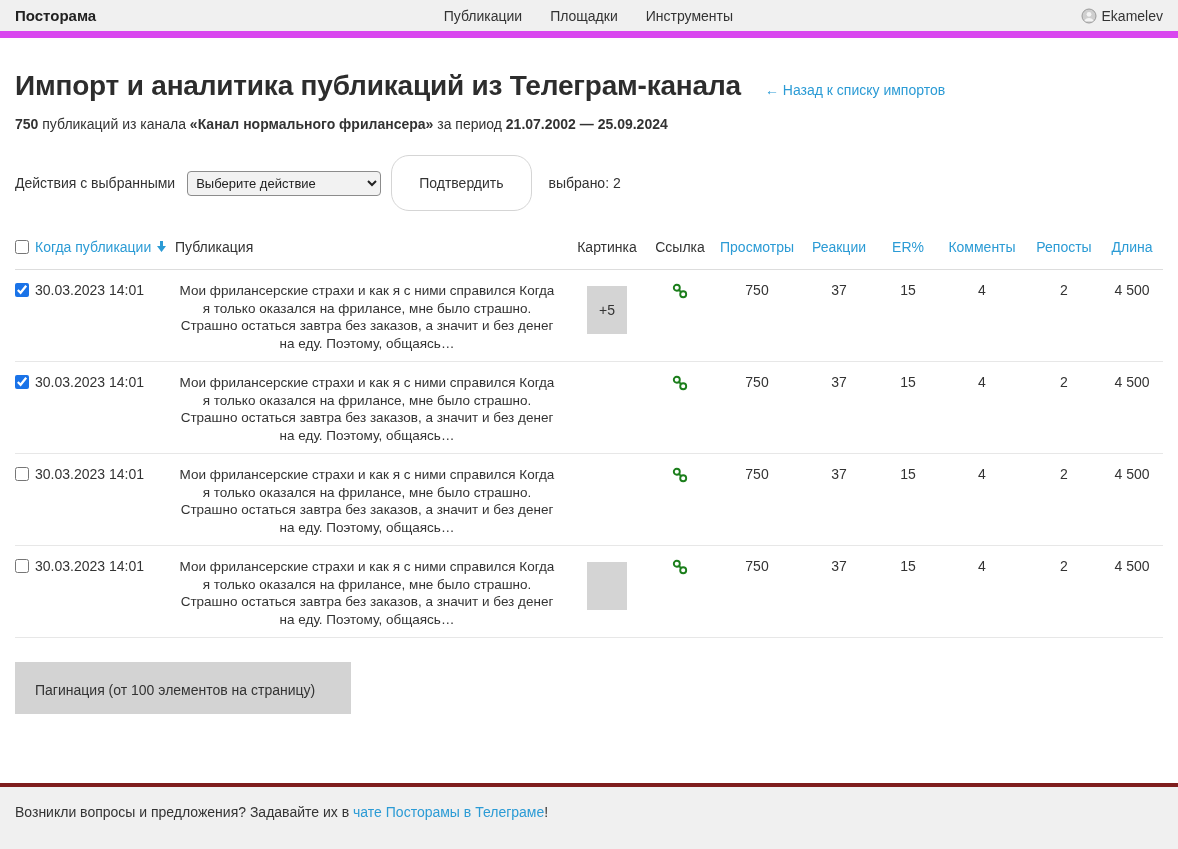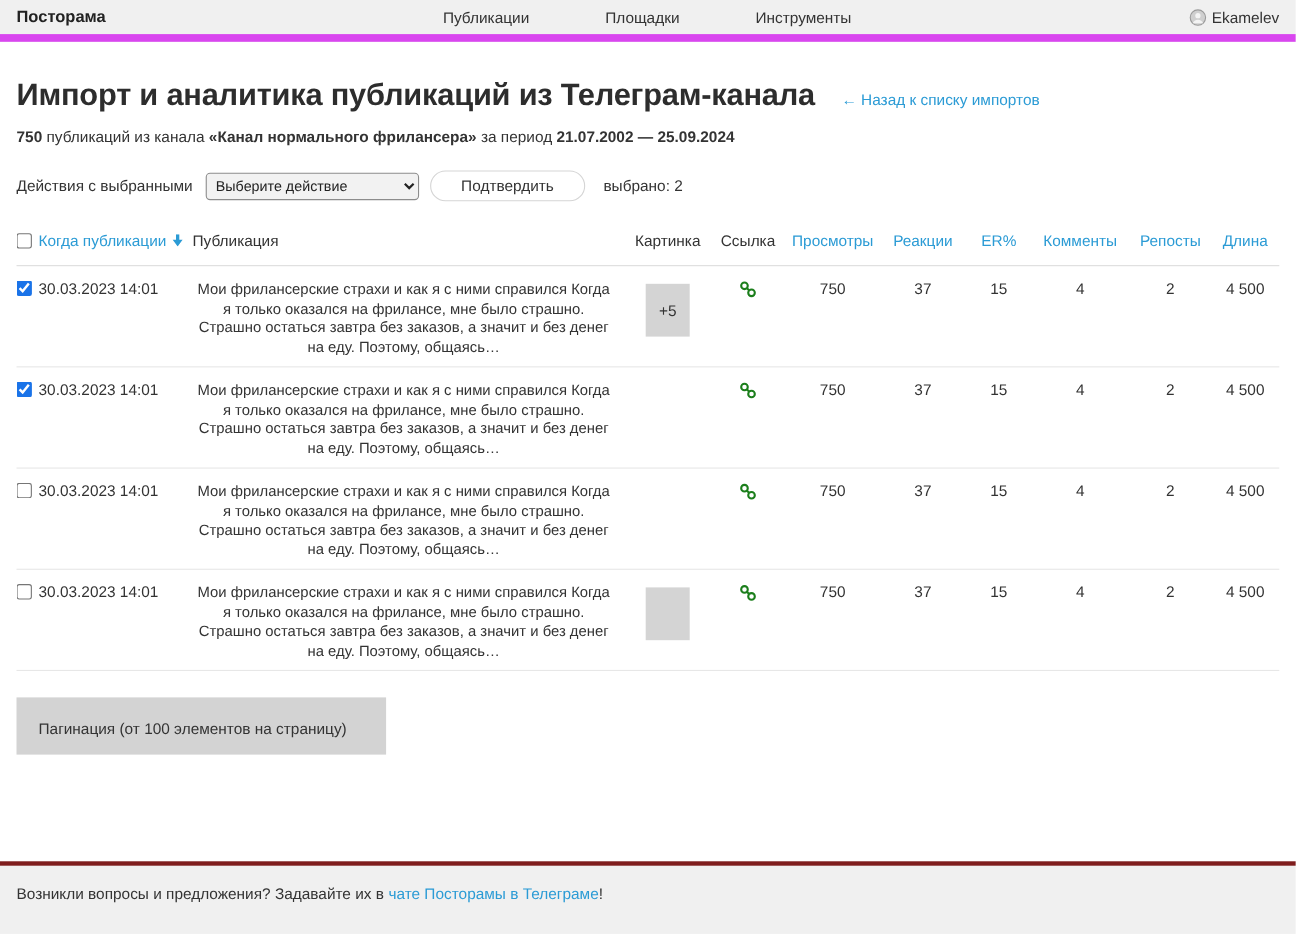--- a/index.html
+++ b/index.html
@@ -19,21 +19,21 @@
   .topnav {
     height: 38px;
     background: #f0f0f0;
     border-bottom: 7px solid #d946ef;
     display: flex;
     align-items: center;
     padding: 0 15px;
     flex: 0 0 auto;
   }
   .brand { font-weight: bold; font-size: 15px; color: #222; cursor: pointer; }
-  .nav-center { flex: 1; display: flex; justify-content: center; gap: 69px; }
+  .nav-center { flex: 1; display: flex; justify-content: center; gap: 28px; }
   .nav-item { color: #333; cursor: pointer; }
   .nav-user { display: flex; align-items: center; gap: 5px; cursor: pointer; }
   .nav-user svg { display: block; }
 
   
   .main { padding: 0 15px; flex: 0 0 auto; }
 
   .title-row { display: flex; align-items: baseline; gap: 24px; margin-top: 32px; }
   h1 { font-size: 28px; font-weight: bold; color: #2d2d2d; letter-spacing: -0.2px; }
   a.blue, .blue-link { color: #2b9bd5; text-decoration: none; cursor: pointer; }
@@ -50,21 +50,21 @@
     background: #f2f2f2;
     border: 1px solid #8c8c8c;
     border-radius: 4px;
     padding: 0 4px;
   }
   .confirm-btn {
     margin-left: 10px;
     background: #fff;
     border: 1px solid #d5d5d5;
     border-radius: 18px;
-    padding: 5px 27px;
+    padding: 19px 27px;
     font-family: inherit; font-size: 14px; color: #333;
     cursor: pointer;
   }
   .selected-count { margin-left: 17px; }
 
   
   .table { margin-top: 22px; }
   .trow, .thead {
     display: grid;
     grid-template-columns: 20px 140px 1fr 76px 70px 84px 80px 58px 90px 74px 62px;

